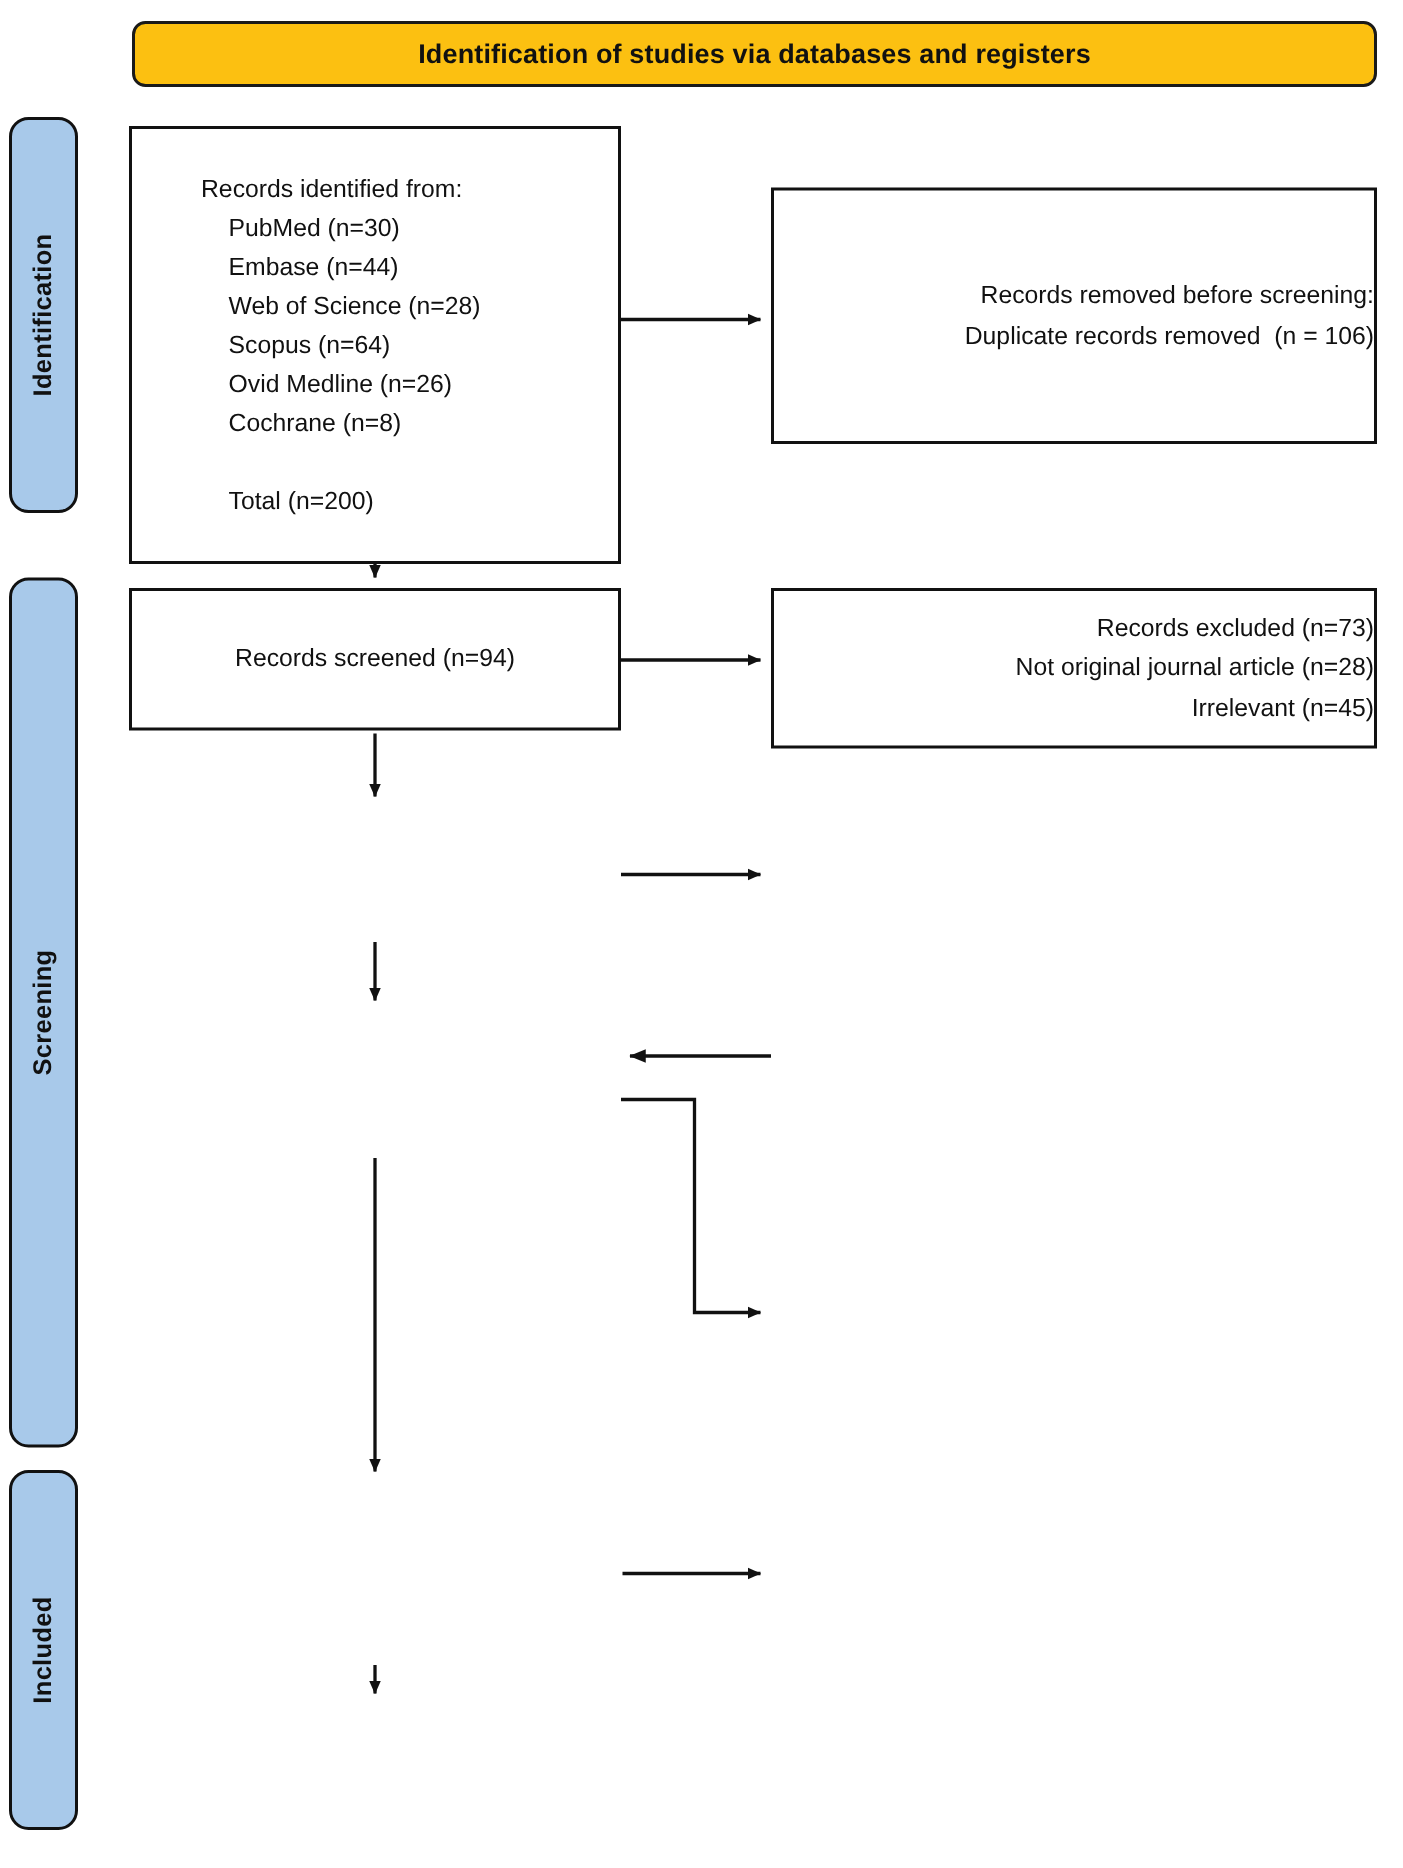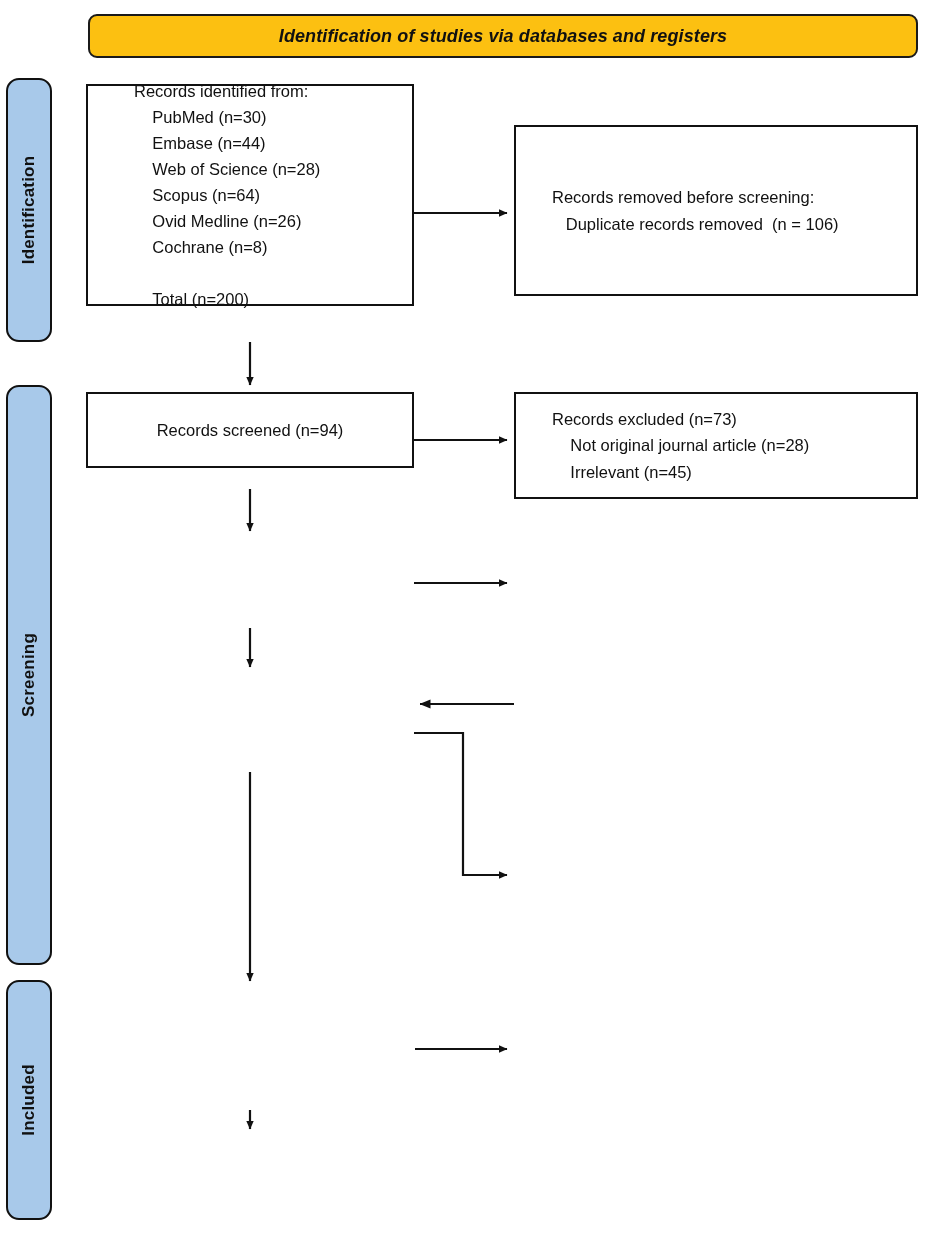--- a/index.html
+++ b/index.html
@@ -22,21 +22,20 @@
     top: 14px;
     width: 830px;
     height: 44px;
     background: #fcc011;
     border: 2px solid #1a1a1a;
     border-radius: 9px;
     display: flex;
     align-items: center;
     justify-content: center;
     box-sizing: border-box;
-    font-style: italic;
   }
   .header-banner .label {
     font-size: 18px;
     font-weight: bold;
     color: #111111;
     letter-spacing: 0.1px;
     white-space: nowrap;
   }
   
   .stage-tab {
@@ -74,26 +73,26 @@
     justify-content: center;
   }
   .flow-box .box-text {
     font-size: 16.5px;
     color: #111111;
     line-height: 1.58;
     white-space: pre-wrap;
   }
   .flow-box.center .box-text { text-align: center; }
   .flow-box.leftpad .box-text { padding-left: 46px; }
-  .flow-box.leftpad-sm .box-text { padding-left: 36px; }
+  .flow-box.leftpad-sm .box-text { padding-left: 36px; text-align: right; }
 
   
-  #box-identified       { left: 86px;  top: 84px;   width: 328px; height: 222px; }
+  #box-identified       { left: 86px;  top: 84px;   width: 328px; height: 292px; }
   #box-removed          { left: 514px; top: 125px;  width: 404px; height: 171px; }
-  #box-screened         { left: 86px;  top: 392px;  width: 328px; height: 76px;  }
+  #box-screened         { left: 86px;  top: 392px;  width: 328px; height: 95px;  }
   #box-excluded-screen  { left: 514px; top: 392px;  width: 404px; height: 107px;  }</style>
 </head>
 <body>
 
 <div id="prisma-root">
 
   
   <div class="header-banner">
     <span class="label">Identification of studies via databases and registers</span>
   </div>

